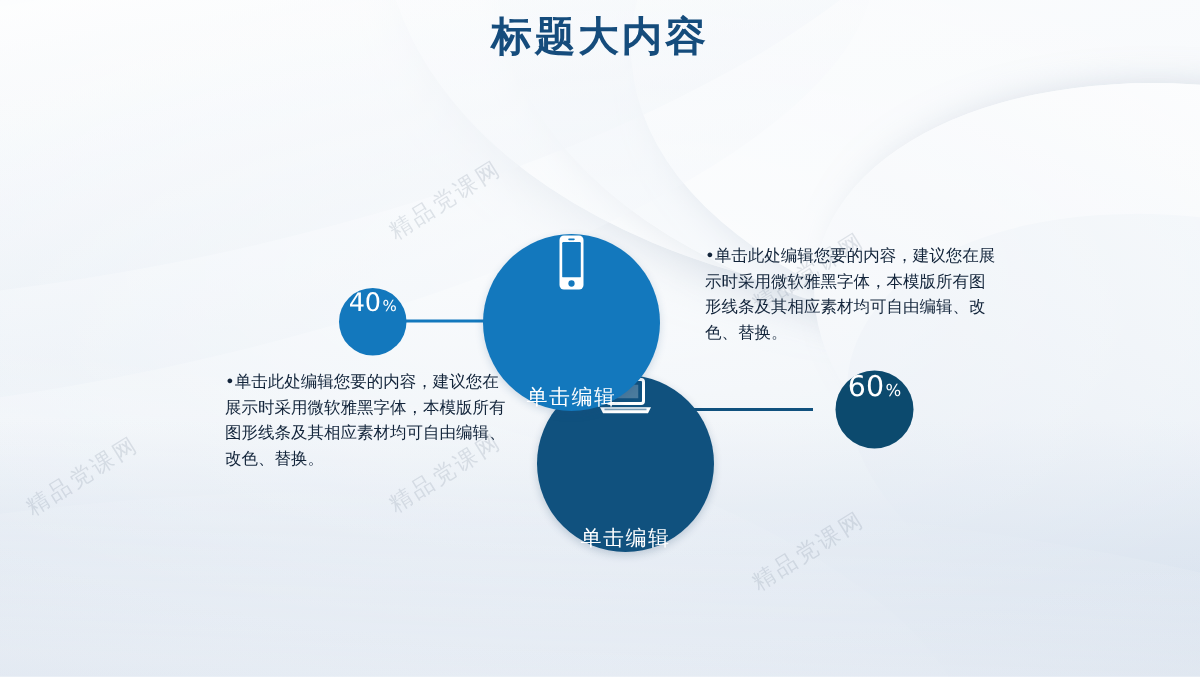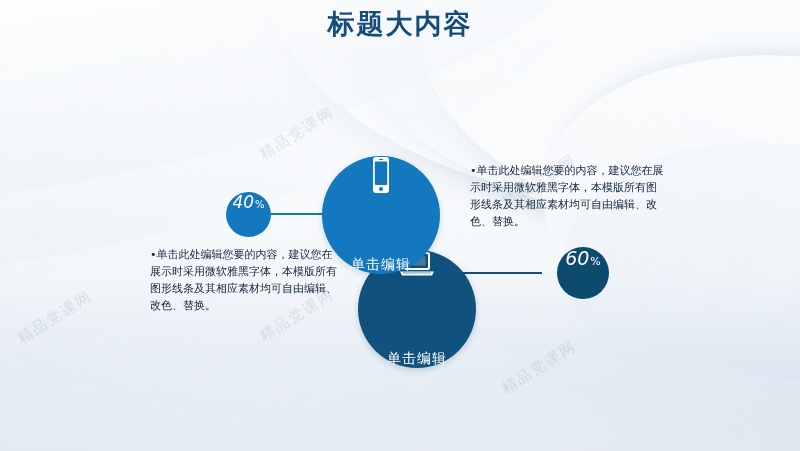--- a/index.html
+++ b/index.html
@@ -115,21 +115,21 @@
   }
 
   
   .pct{
     position:absolute;border-radius:50%;
     display:flex;align-items:baseline;justify-content:center;
     color:#ffffff;
     font-family:"DejaVu Sans","Liberation Sans",sans-serif;
     z-index:6;
   }
-  .pct .num{font-size:17px;font-style:italic;}
+  .pct .num{font-size:17px;}
   .pct .sym{font-size:10px;margin-left:1px;}
   .pct-40{left:226px;top:192px;width:45px;height:45px;background:#1378bd;}
   .pct-60{left:557px;top:247px;width:52px;height:52px;background:#0c4a6e;}
   .pct-60 .num{font-size:19px;}
   .pct-60 .sym{font-size:11px;}
 
   
   .para{
     position:absolute;
     font-family:"DejaVu Sans","Liberation Sans",sans-serif;

